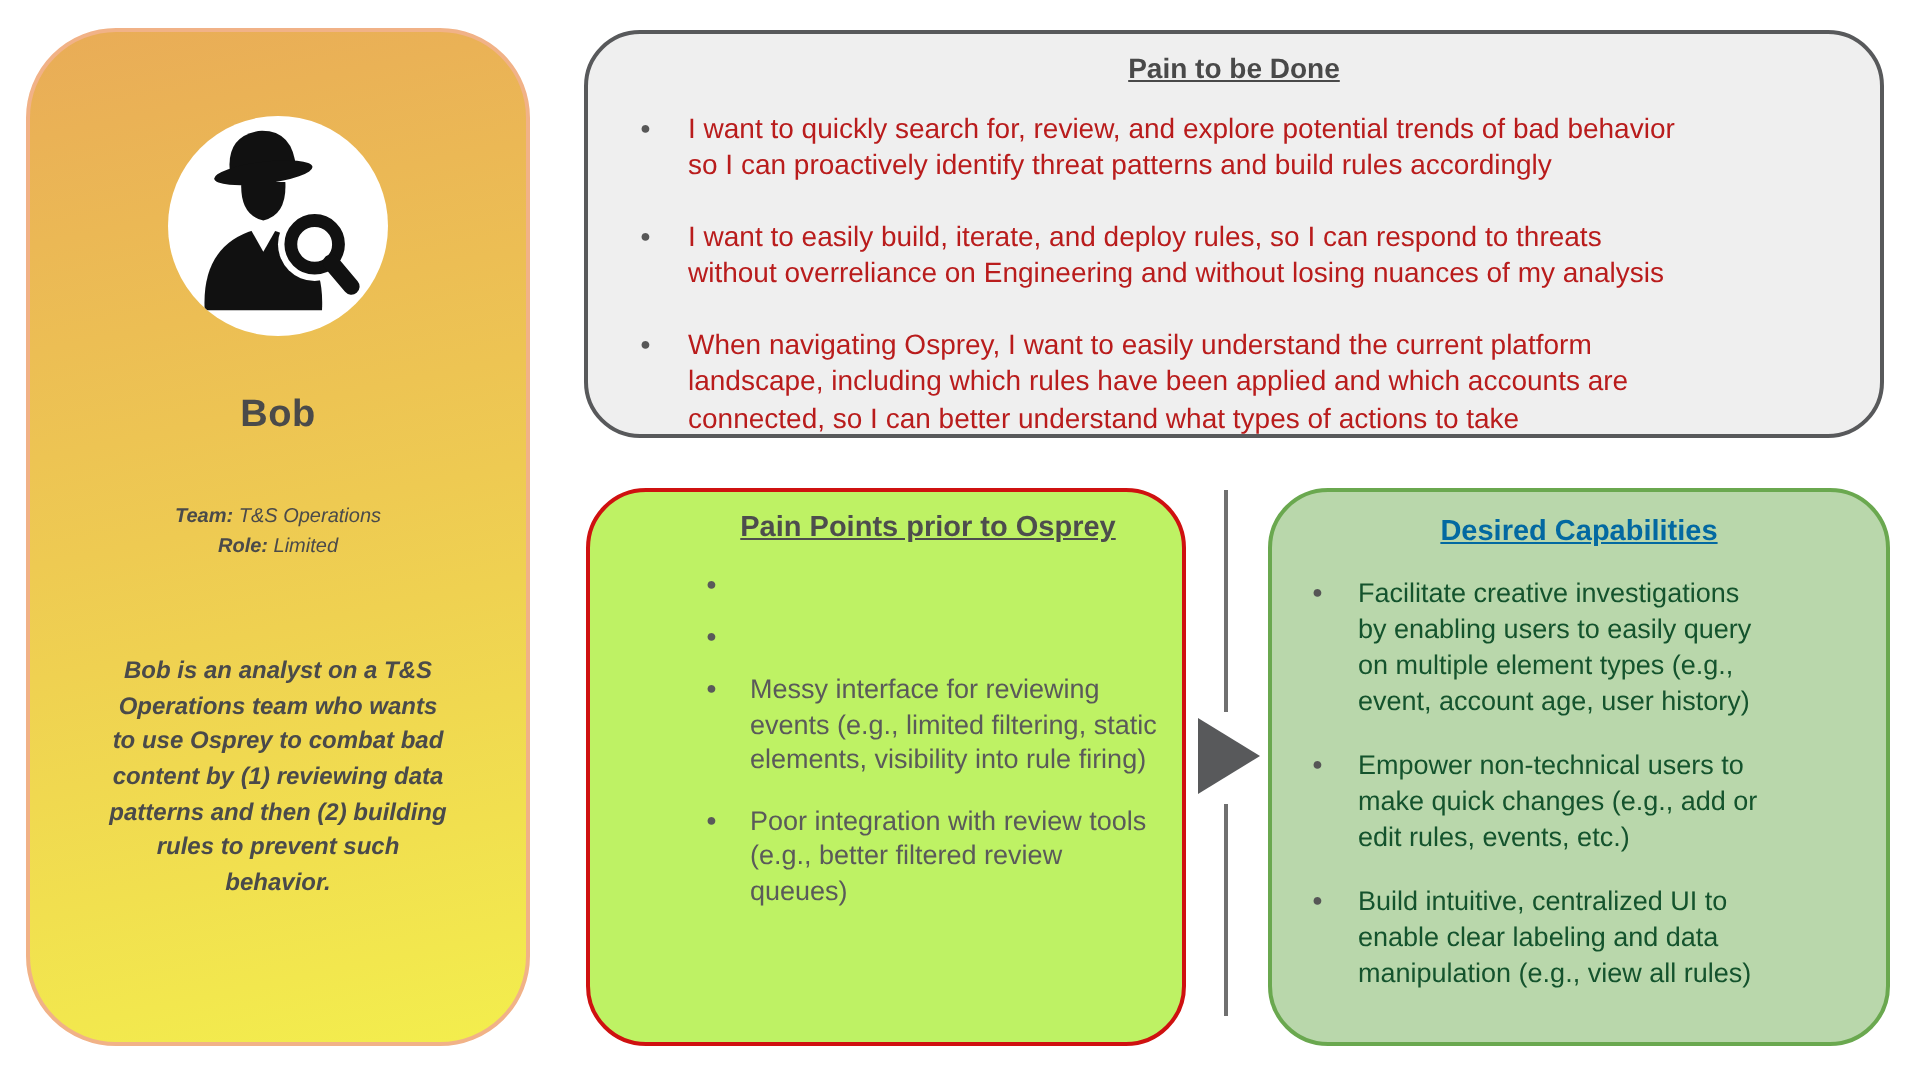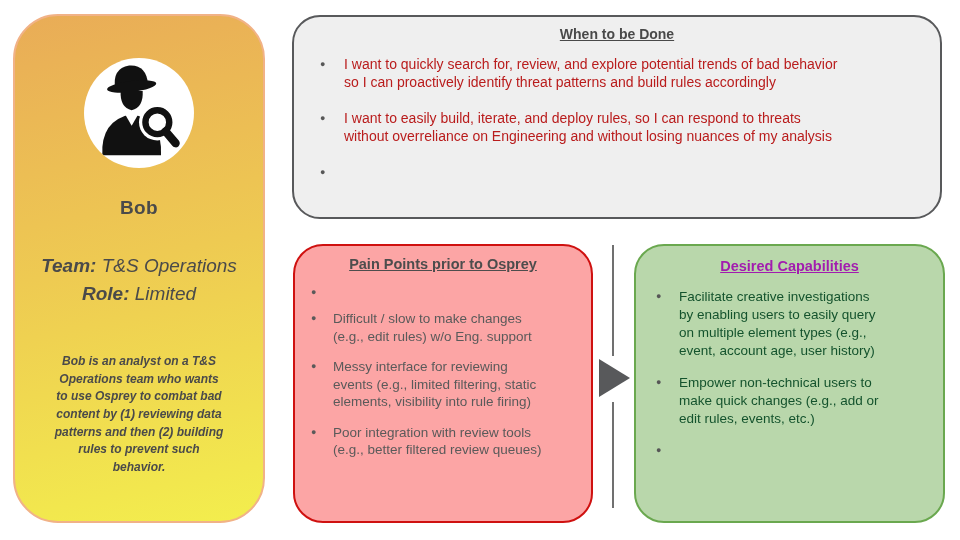--- a/index.html
+++ b/index.html
@@ -19,21 +19,21 @@
   }
   .avatar{
     width:110px;height:110px;border-radius:50%;background:#ffffff;
     margin:42px auto 0 auto;overflow:hidden;position:relative;
   }
   .avatar svg{position:absolute;left:0;top:0;width:110px;height:110px;}
   .persona-name{
     margin-top:29px;font-size:19px;font-weight:bold;color:#4a4a4a;letter-spacing:.3px;
   }
   .persona-teamrole{
-    margin-top:33px;font-size:19px;font-style:italic;color:#4a4a4a;line-height:1.45;
+    margin-top:33px;font-size:10px;font-style:italic;color:#4a4a4a;line-height:1.45;
   }
   .persona-teamrole .lbl{font-weight:bold;}
   .persona-bio{
     margin-top:46px;font-size:12px;font-style:italic;font-weight:bold;color:#4a4a4a;
     line-height:1.47;white-space:pre-line;
   }
   
   .box{position:absolute;box-sizing:border-box;}
   .box-title{
     text-align:center;font-weight:bold;text-decoration:underline;
@@ -50,32 +50,32 @@
     left:292px;top:15px;width:650px;height:204px;border-radius:28px;
     background:#efefef;border:2px solid #58595b;
   }
   .jobs-box .box-title{margin-top:9px;font-size:14px;}
   .jobs-box .bullets{margin-top:13px;padding:0 26px;gap:17px;}
   .jobs-box .bullet-marker{width:24px;padding-top:5px;}
   .jobs-box .bullet-text{font-size:14px;line-height:1.32;}
   
   .pain-box{
     left:293px;top:244px;width:300px;height:279px;border-radius:30px;
-    background:#fca5a5;border:2.5px solid #cf1110;
+    background:#bef264;border:2.5px solid #cf1110;padding-left:42px;
   }
   .pain-box .box-title{margin-top:10px;font-size:14.5px;color:#4d4d4d;}
   .pain-box .bullets{margin-top:12px;padding:0 10px 0 16px;gap:13px;}
   .pain-box .bullet-marker{width:22px;padding-top:4px;color:#5a5a5a;}
   .pain-box .bullet-text{font-size:13.5px;line-height:1.3;color:#5a5a5a;}
   
   .cap-box{
     left:634px;top:244px;width:311px;height:279px;border-radius:30px;
     background:#b9d7ab;border:2.5px solid #6aa84f;
   }
-  .cap-box .box-title{margin-top:12px;font-size:14.5px;color:#a21caf;}
+  .cap-box .box-title{margin-top:12px;font-size:14.5px;color:#0369a1;}
   .cap-box .bullets{margin-top:14px;padding:0 12px 0 20px;gap:14px;}
   .cap-box .bullet-marker{width:23px;padding-top:4px;color:#565656;}
   .cap-box .bullet-text{font-size:13.5px;line-height:1.33;color:#14532d;}
   
   .divider-seg{position:absolute;width:1.5px;background:#707070;}
   .divider-top{left:612px;top:245px;height:111px;}
   .divider-bottom{left:612px;top:402px;height:106px;}
   .flow-arrow{
     position:absolute;left:599px;top:359px;width:0;height:0;
     border-top:19px solid transparent;border-bottom:19px solid transparent;
@@ -112,48 +112,49 @@
   <div class="persona-bio">Bob is an analyst on a T&amp;S
 Operations team who wants
 to use Osprey to combat bad
 content by (1) reviewing data
 patterns and then (2) building
 rules to prevent such
 behavior.</div>
 </div>
 
 <div class="box jobs-box">
-  <div class="box-title">When to be Done</div>
+  <div class="box-title">Pain to be Done</div>
   <div class="bullets">
     <div class="bullet-row">
       <span class="bullet-marker">●</span>
       <span class="bullet-text">I want to quickly search for, review, and explore potential trends of bad behavior
 so I can proactively identify threat patterns and build rules accordingly</span>
     </div>
     <div class="bullet-row">
       <span class="bullet-marker">●</span>
       <span class="bullet-text">I want to easily build, iterate, and deploy rules, so I can respond to threats
 without overreliance on Engineering and without losing nuances of my analysis</span>
     </div>
     <div class="bullet-row">
       <span class="bullet-marker">●</span>
+      <span class="bullet-text">When navigating Osprey, I want to easily understand the current platform
+landscape, including which rules have been applied and which accounts are
+connected, so I can better understand what types of actions to take</span>
     </div>
   </div>
 </div>
 
 <div class="box pain-box">
   <div class="box-title">Pain Points prior to Osprey</div>
   <div class="bullets">
     <div class="bullet-row">
       <span class="bullet-marker">●</span>
     </div>
     <div class="bullet-row">
       <span class="bullet-marker">●</span>
-      <span class="bullet-text">Difficult / slow to make changes
-(e.g., edit rules) w/o Eng. support</span>
     </div>
     <div class="bullet-row">
       <span class="bullet-marker">●</span>
       <span class="bullet-text">Messy interface for reviewing
 events (e.g., limited filtering, static
 elements, visibility into rule firing)</span>
     </div>
     <div class="bullet-row">
       <span class="bullet-marker">●</span>
       <span class="bullet-text">Poor integration with review tools
@@ -177,15 +178,18 @@
 event, account age, user history)</span>
     </div>
     <div class="bullet-row">
       <span class="bullet-marker">●</span>
       <span class="bullet-text">Empower non-technical users to
 make quick changes (e.g., add or
 edit rules, events, etc.)</span>
     </div>
     <div class="bullet-row">
       <span class="bullet-marker">●</span>
+      <span class="bullet-text">Build intuitive, centralized UI to
+enable clear labeling and data
+manipulation (e.g., view all rules)</span>
     </div>
   </div>
 </div>
 
 </body></html>

